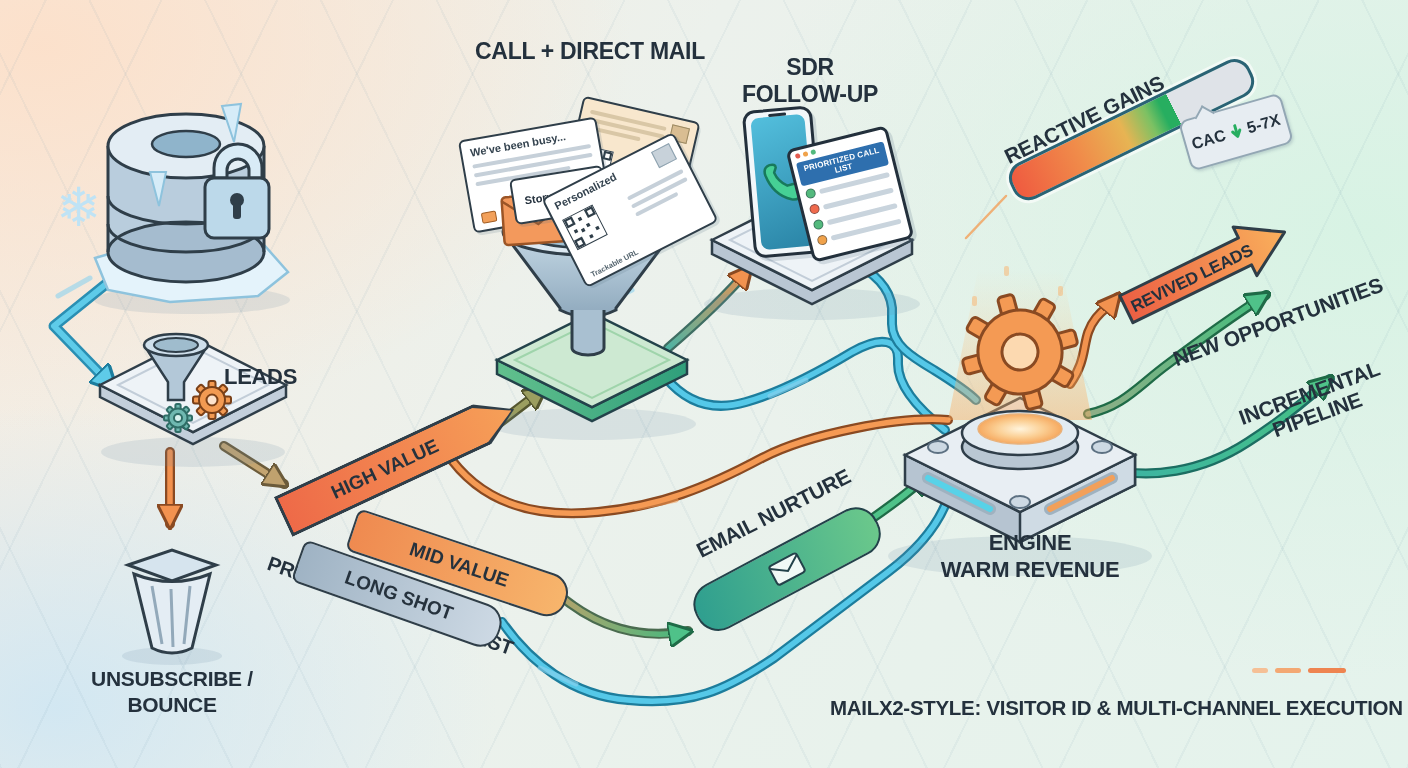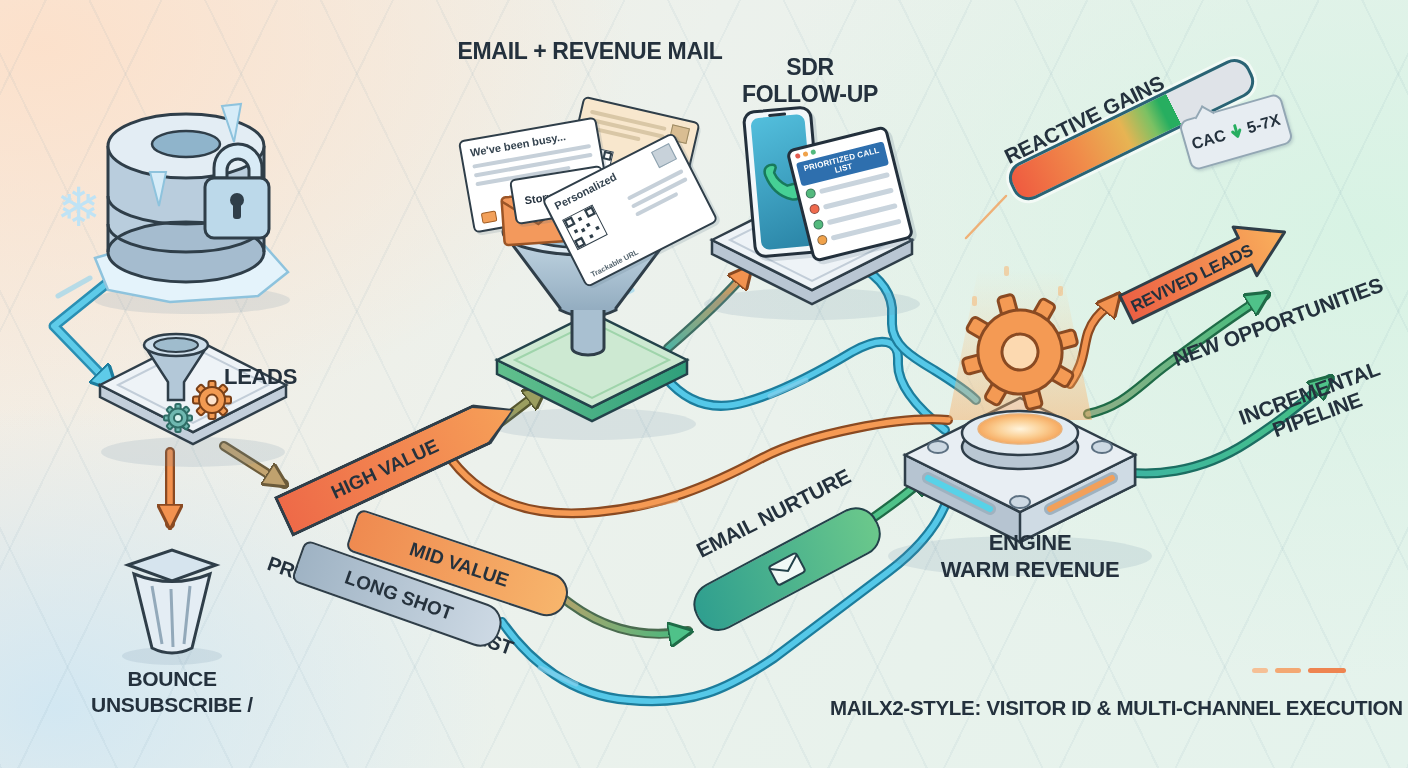--- a/index.html
+++ b/index.html
@@ -326,39 +326,39 @@
         </defs>
       <polygon points="-87,-16 45,-16 45,-28 89,-1 45,26 45,14 -87,14" fill="url(#gRL)" stroke="#2f3e49" stroke-width="3" stroke-linejoin="round"></polygon>
     </g>
   </svg>
 
   <div class="n" style="left:56px;top:176px;font-size:54px;color:#bfe3f5;">❄</div>
 
   <div class="lbl" style="left:224px;top:364px;font-size:22px;">LEADS</div>
 
   <div class="lbl c" style="left:72px;top:666px;width:200px;font-size:21px;line-height:1.25;">
+    <span style="display:block;">UNSUBSCRIBE /</span>
     <span style="display:block;">BOUNCE</span>
-    <span style="display:block;">UNSUBSCRIBE /</span>
   </div>
 
   <div class="bar rnd" style="left:298px;top:538px;width:210px;height:40px;transform:rotate(19.5deg);transform-origin:left center;background:linear-gradient(90deg,#9fb3c4,#cdd9e4);z-index:3;">
     <span>LONG SHOT</span>
     </div>
   <div class="bar rnd" style="left:352px;top:507px;width:222px;height:40px;transform:rotate(18.5deg);transform-origin:left center;background:linear-gradient(90deg,#ef8a50,#f7b56c);z-index:4;">
     <span>MID VALUE</span>
     </div>
   <div class="bar ptd" style="left:283px;top:495px;width:255px;height:44px;transform:rotate(-25deg);transform-origin:left center;z-index:5;">
     <div class="edge"></div>
       <div class="fill"></div>
     <span>HIGH VALUE</span>
     </div>
   <div class="lbl" style="left:272px;top:552px;font-size:20px;transform:rotate(19.5deg);transform-origin:left top;z-index:2;">PRIORITIZED REVIVAL LIST</div>
 
   <div class="lbl ttl c" style="left:445px;top:38px;width:290px;">
-    <span style="display:block;">EMAIL + REVENUE MAIL</span>
+    <span style="display:block;">CALL + DIRECT MAIL</span>
   </div>
 
   <div class="card" style="left:572px;top:108px;width:116px;height:86px;transform:rotate(13deg);background:#f8e7cd;z-index:2;">
     <div style="position:absolute;top:6px;left:8px;right:30px;">
       <div class="cline" style="margin:4px 0;background:#d9c7a6;"></div>
       <div class="cline" style="margin:4px 0;background:#d9c7a6;"></div>
       <div class="cline" style="margin:4px 0;width:70%;background:#d9c7a6;"></div>
     </div>
     <div style="position:absolute;top:6px;right:7px;width:16px;height:14px;background:#d9bd92;border:1.5px solid #9c8a63;"></div>
     <svg class="qr" style="position:absolute;left:8px;bottom:8px;" width="30" height="30" viewBox="0 0 28 28">

